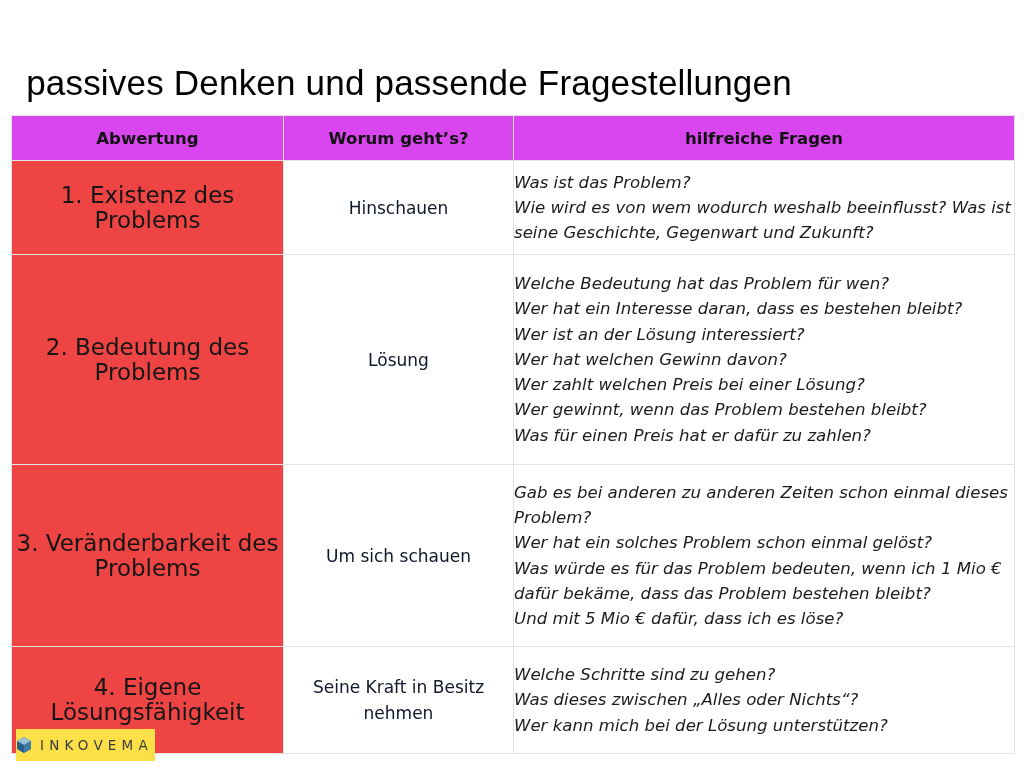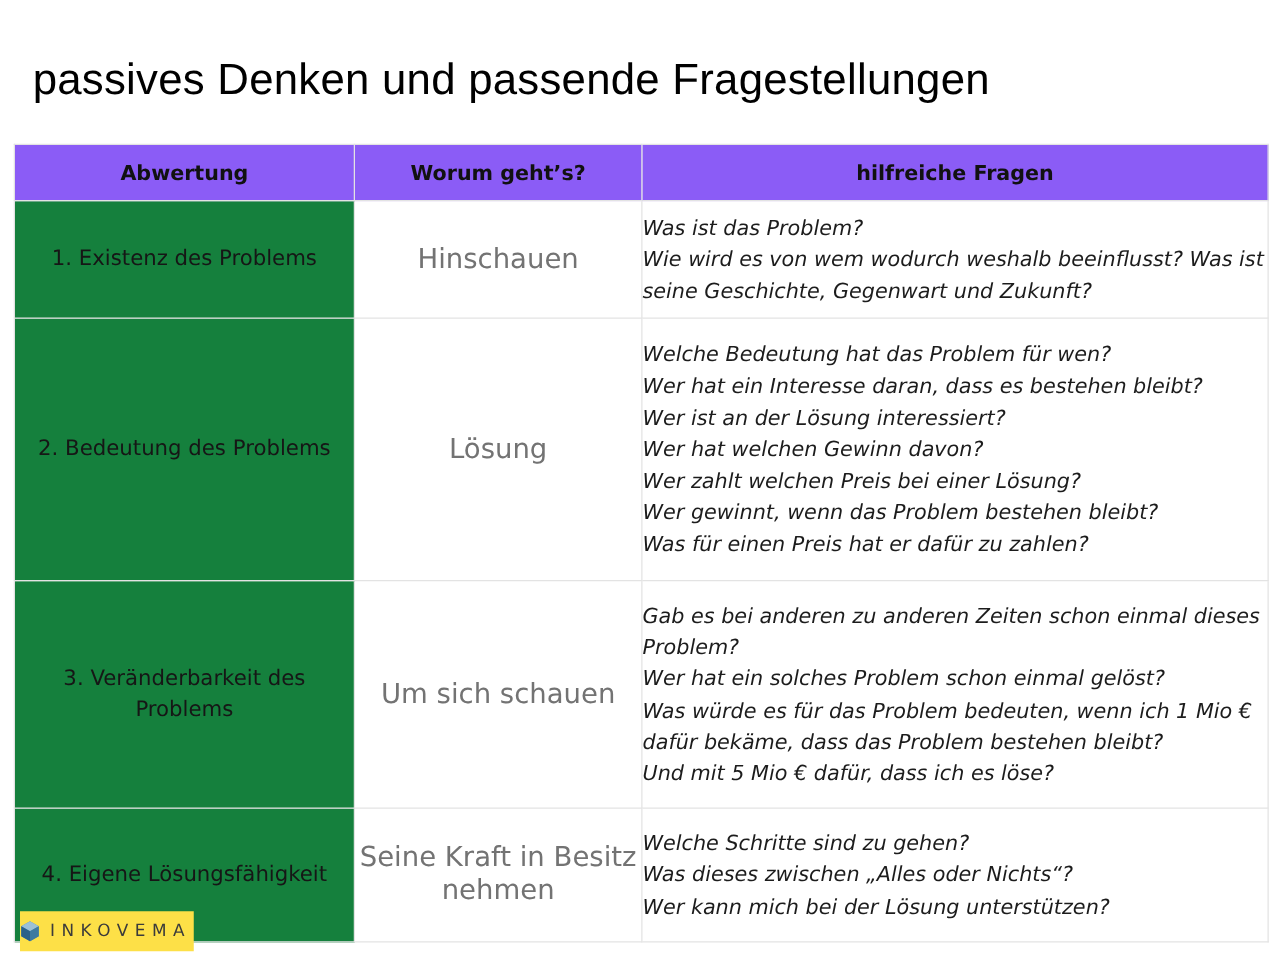--- a/index.html
+++ b/index.html
@@ -1,29 +1,29 @@
 <!DOCTYPE html>
 <html><head>
 <meta charset="utf-8">
 <style>
   html, body { margin: 0; padding: 0; background: #ffffff; }
   body { width: 1024px; height: 768px; position: relative; overflow: hidden;
          font-family: "DejaVu Sans", "Liberation Sans", sans-serif; color: #1a1a1a; }
-  .title { position: absolute; left: 0; top: 16px; width: 818px; text-align: center;
+  .title { position: absolute; left: 0; top: 35px; width: 818px; text-align: center;
            font-size: 35px; font-weight: normal; color: #000; letter-spacing: 0.2px;
            font-family: "Liberation Sans", "DejaVu Sans", sans-serif; line-height: 50px; }
   table.grid { position: absolute; left: 11px; top: 115px; width: 1003px;
                border-collapse: collapse; table-layout: fixed; }
   table.grid th, table.grid td { border: 1px solid #e3e3e3; padding: 0; }
-  table.grid th { background: #8b5cf6; height: 44px; font-size: 16.5px; font-weight: bold;
+  table.grid th { background: #d946ef; height: 44px; font-size: 16.5px; font-weight: bold;
                   color: #111; text-align: center; vertical-align: middle; }
-  td.col-a { background: #15803d; text-align: center; vertical-align: middle;
-             font-size: 17px; color: #161616; padding: 0 10px; line-height: 25px; }
+  td.col-a { background: #ef4444; text-align: center; vertical-align: middle;
+             font-size: 23px; color: #161616; padding: 0 10px; line-height: 25px; }
   td.col-b { background: #ffffff; text-align: center; vertical-align: middle;
-             font-size: 22px; color: #737373; padding: 0 14px; line-height: 26px; }
+             font-size: 17px; color: #0f172a; padding: 0 14px; line-height: 26px; }
   td.col-c { background: #ffffff; text-align: left; vertical-align: middle;
              font-size: 16.6px; color: #1c1c1c; padding: 0 6px 0 4px; line-height: 25.3px; font-style: italic; }
   .q { display: block; }
   .logo { position: absolute; left: 16px; top: 729px; height: 32px; display: flex;
           align-items: center; background: #fde047; padding: 0 2px 0 0; }
   .logo-mark { width: 16px; height: 18px; margin-right: 8px; }
   .logo-text { font-size: 13.5px; letter-spacing: 5.2px; color: #3b3b3b;
                font-family: "DejaVu Sans", sans-serif; }
 </style>
 </head>

